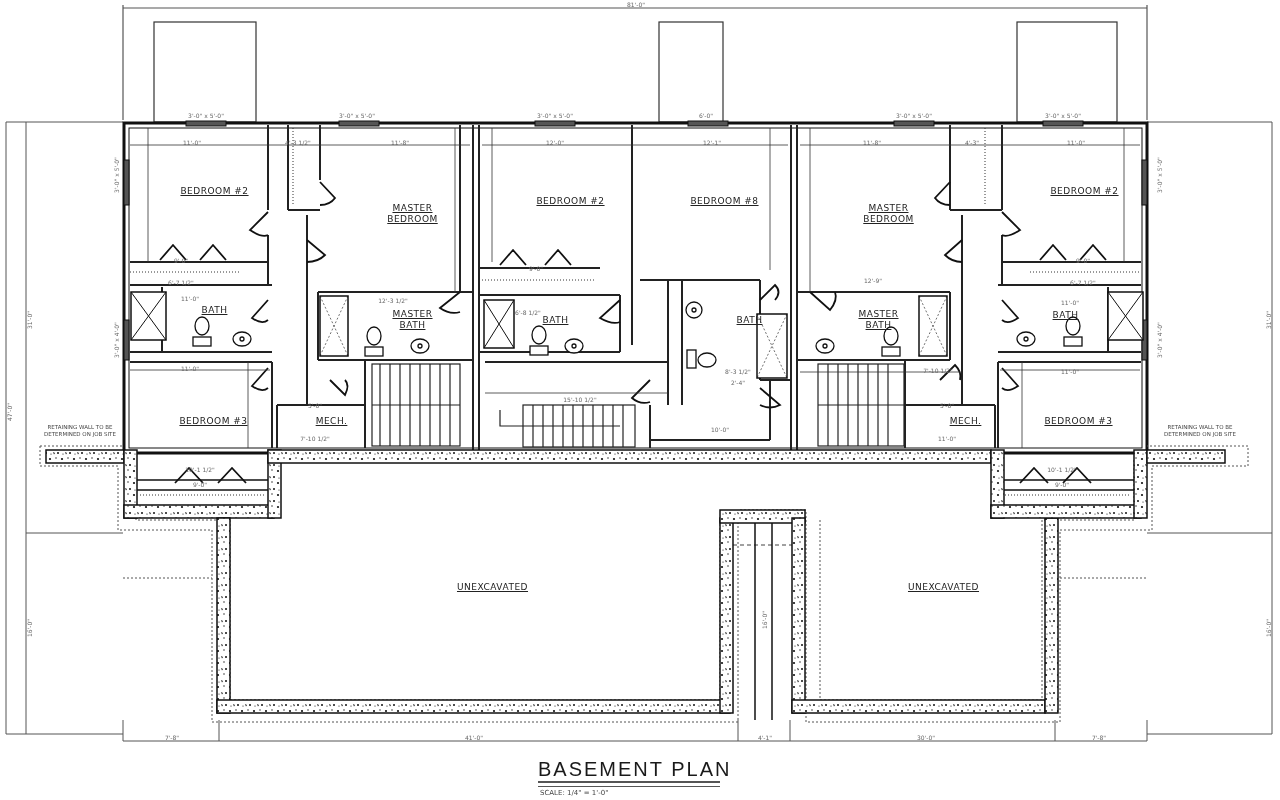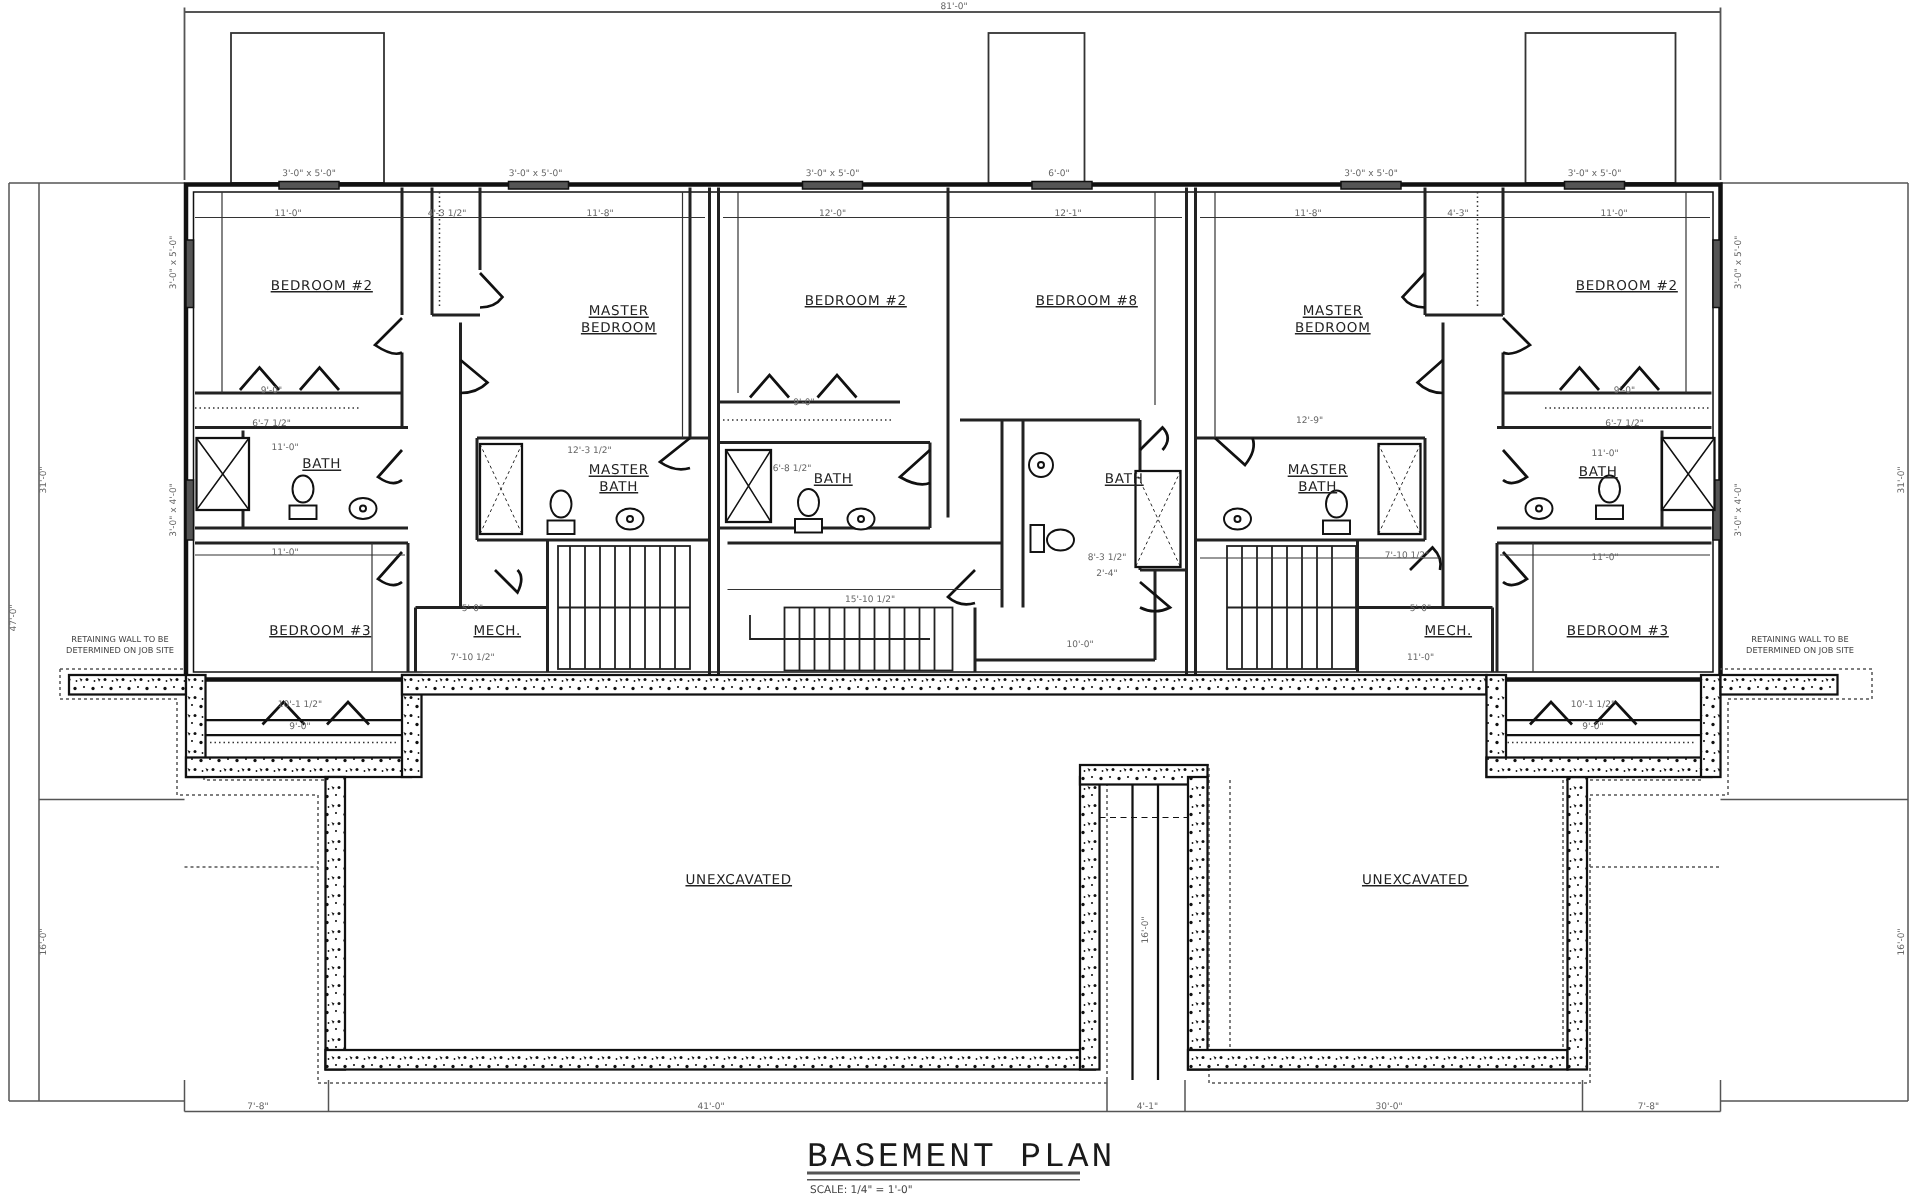--- a/index.html
+++ b/index.html
@@ -2,21 +2,21 @@
 <html><head>
   <meta charset="utf-8">
   <style>
     html, body { margin:0; padding:0; background:#ffffff; }
     body { width:1280px; height:800px; position:relative; overflow:hidden; font-family:"Liberation Sans", sans-serif; color:#1a1a1a; }
     svg { position:absolute; left:0; top:0; }
     .lbl { position:absolute; font-family:"DejaVu Sans", sans-serif; font-size:9px; letter-spacing:0.5px; text-decoration:underline; text-align:center; color:#222; white-space:nowrap; transform:translateX(-50%); line-height:11px;padding-left:29px; }
     .dim { position:absolute; font-family:"DejaVu Sans", sans-serif; font-size:6px; color:#666; white-space:nowrap; transform:translateX(-50%); }
     .dimv { position:absolute; font-family:"DejaVu Sans", sans-serif; font-size:6px; color:#666; white-space:nowrap; transform:translate(-50%,-50%) rotate(-90deg); }
     .note { position:absolute; font-family:"DejaVu Sans", sans-serif; font-size:5.5px; color:#444; text-align:center; line-height:7px; white-space:nowrap; transform:translateX(-50%); }
-    .title { position:absolute; left:538px; top:758px; font-family:Liberation Mono, monospace; font-size:23px; letter-spacing:2px; color:#1a1a1a;text-align:right; }
+    .title { position:absolute; left:538px; top:758px; font-family:Liberation Sans, sans-serif; font-size:20px; letter-spacing:2px; color:#1a1a1a;text-align:right; }
     .title-rule { position:absolute; left:538px; top:781px; width:182px; height:3px; border-top:2px solid #555; border-bottom:1px solid #555; }
     .scale { position:absolute; left:540px; top:789px; font-family:"DejaVu Sans", sans-serif; font-size:7px; color:#444; }
   </style>
 </head>
 <body>
 
 <svg width="1280" height="800" viewBox="0 0 1280 800">
   <defs>
     <pattern id="concrete" width="12" height="12" patternUnits="userSpaceOnUse">
       <rect width="12" height="12" fill="#fff"></rect>

